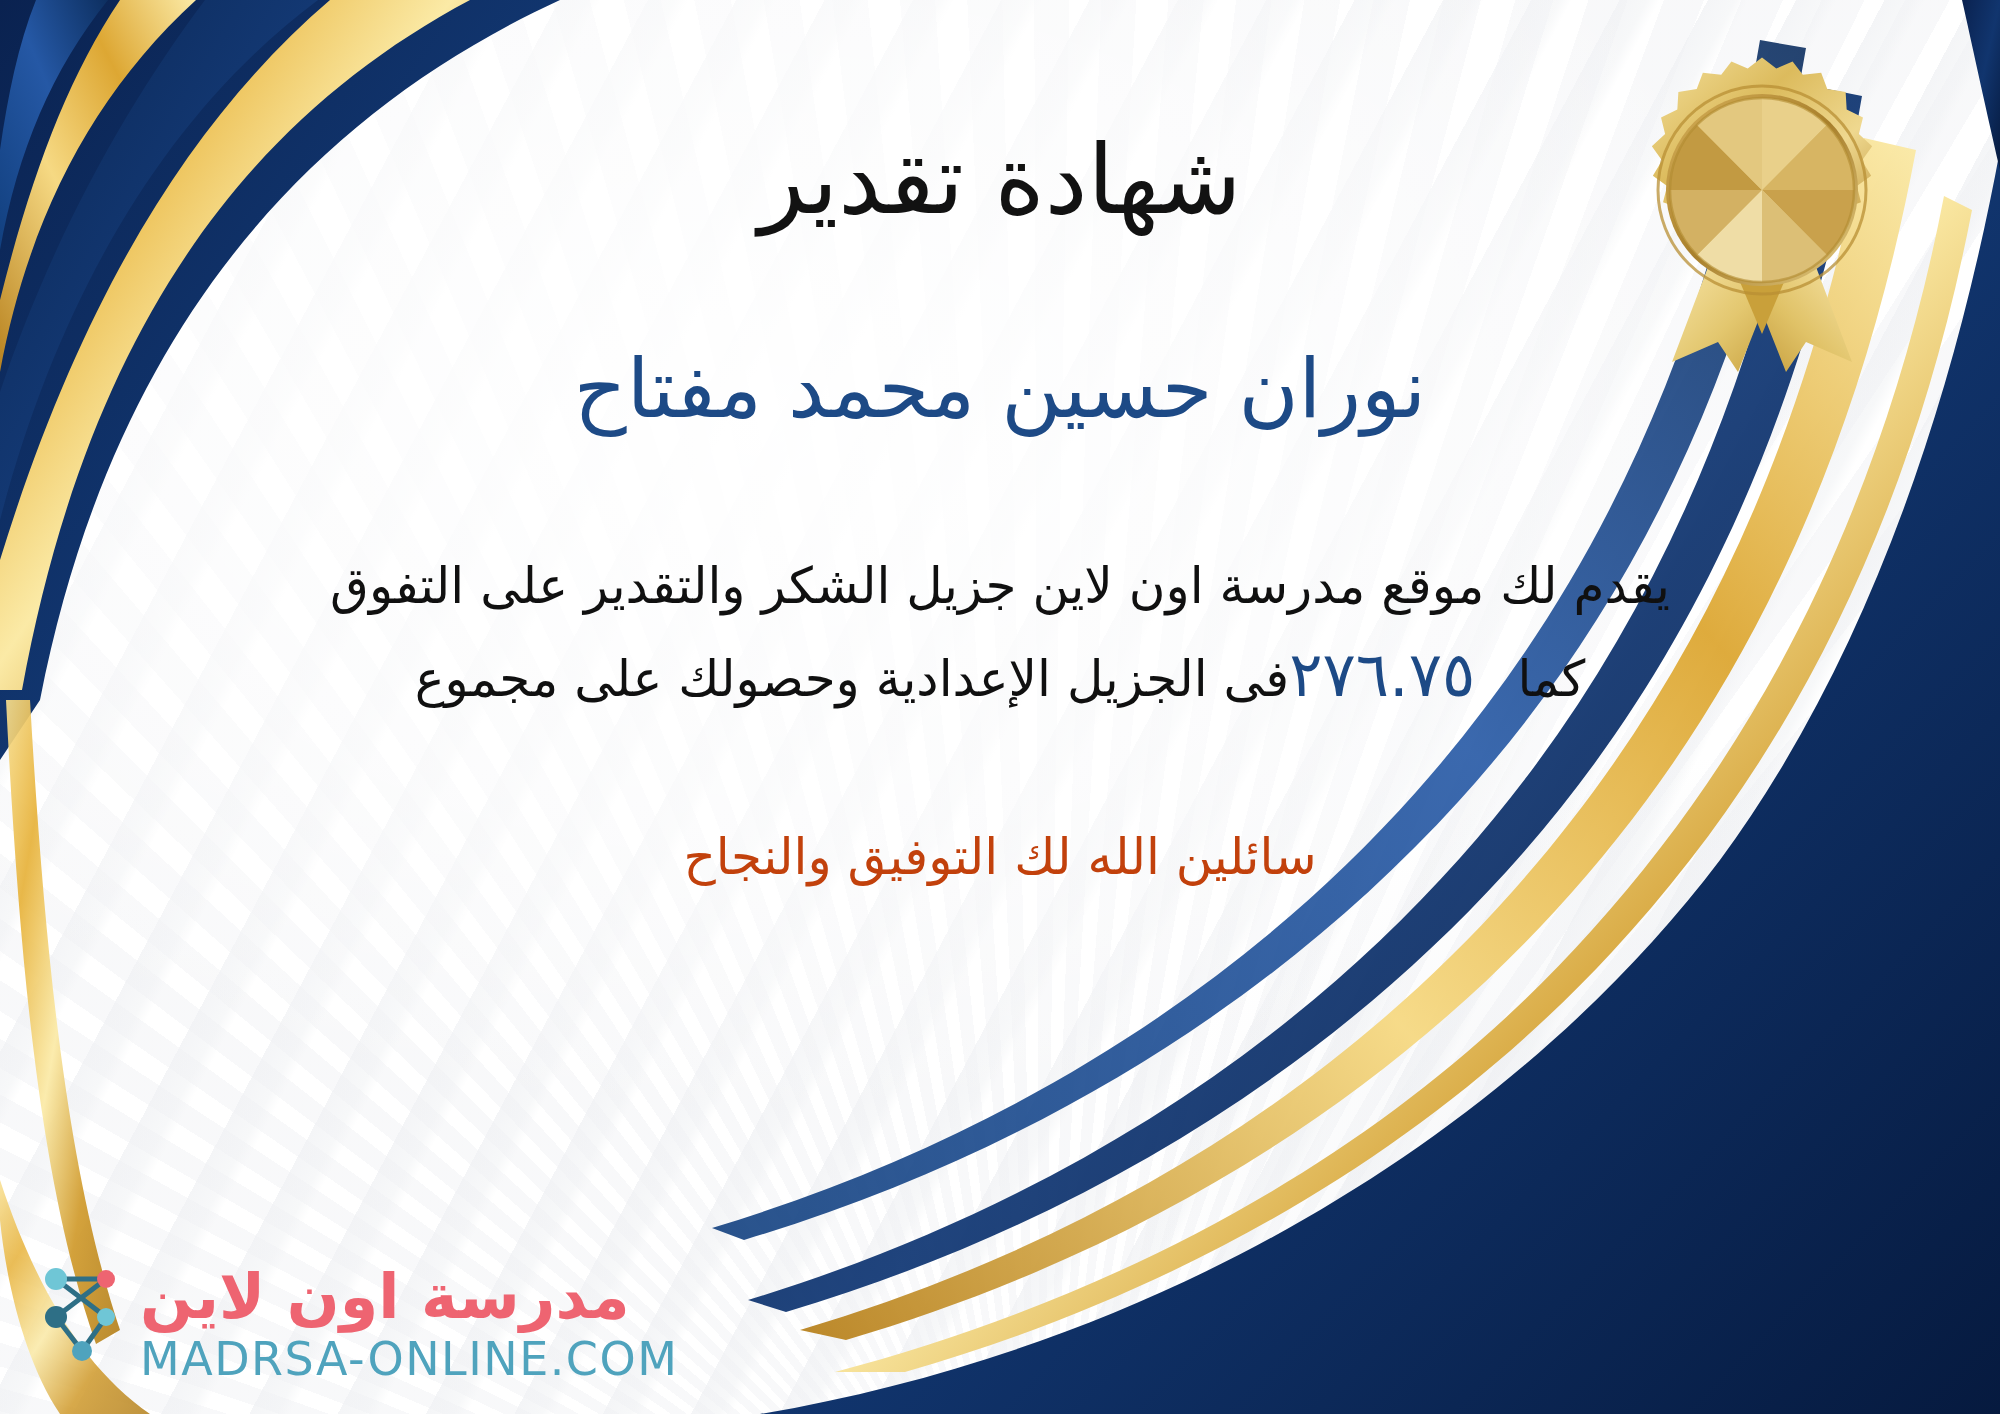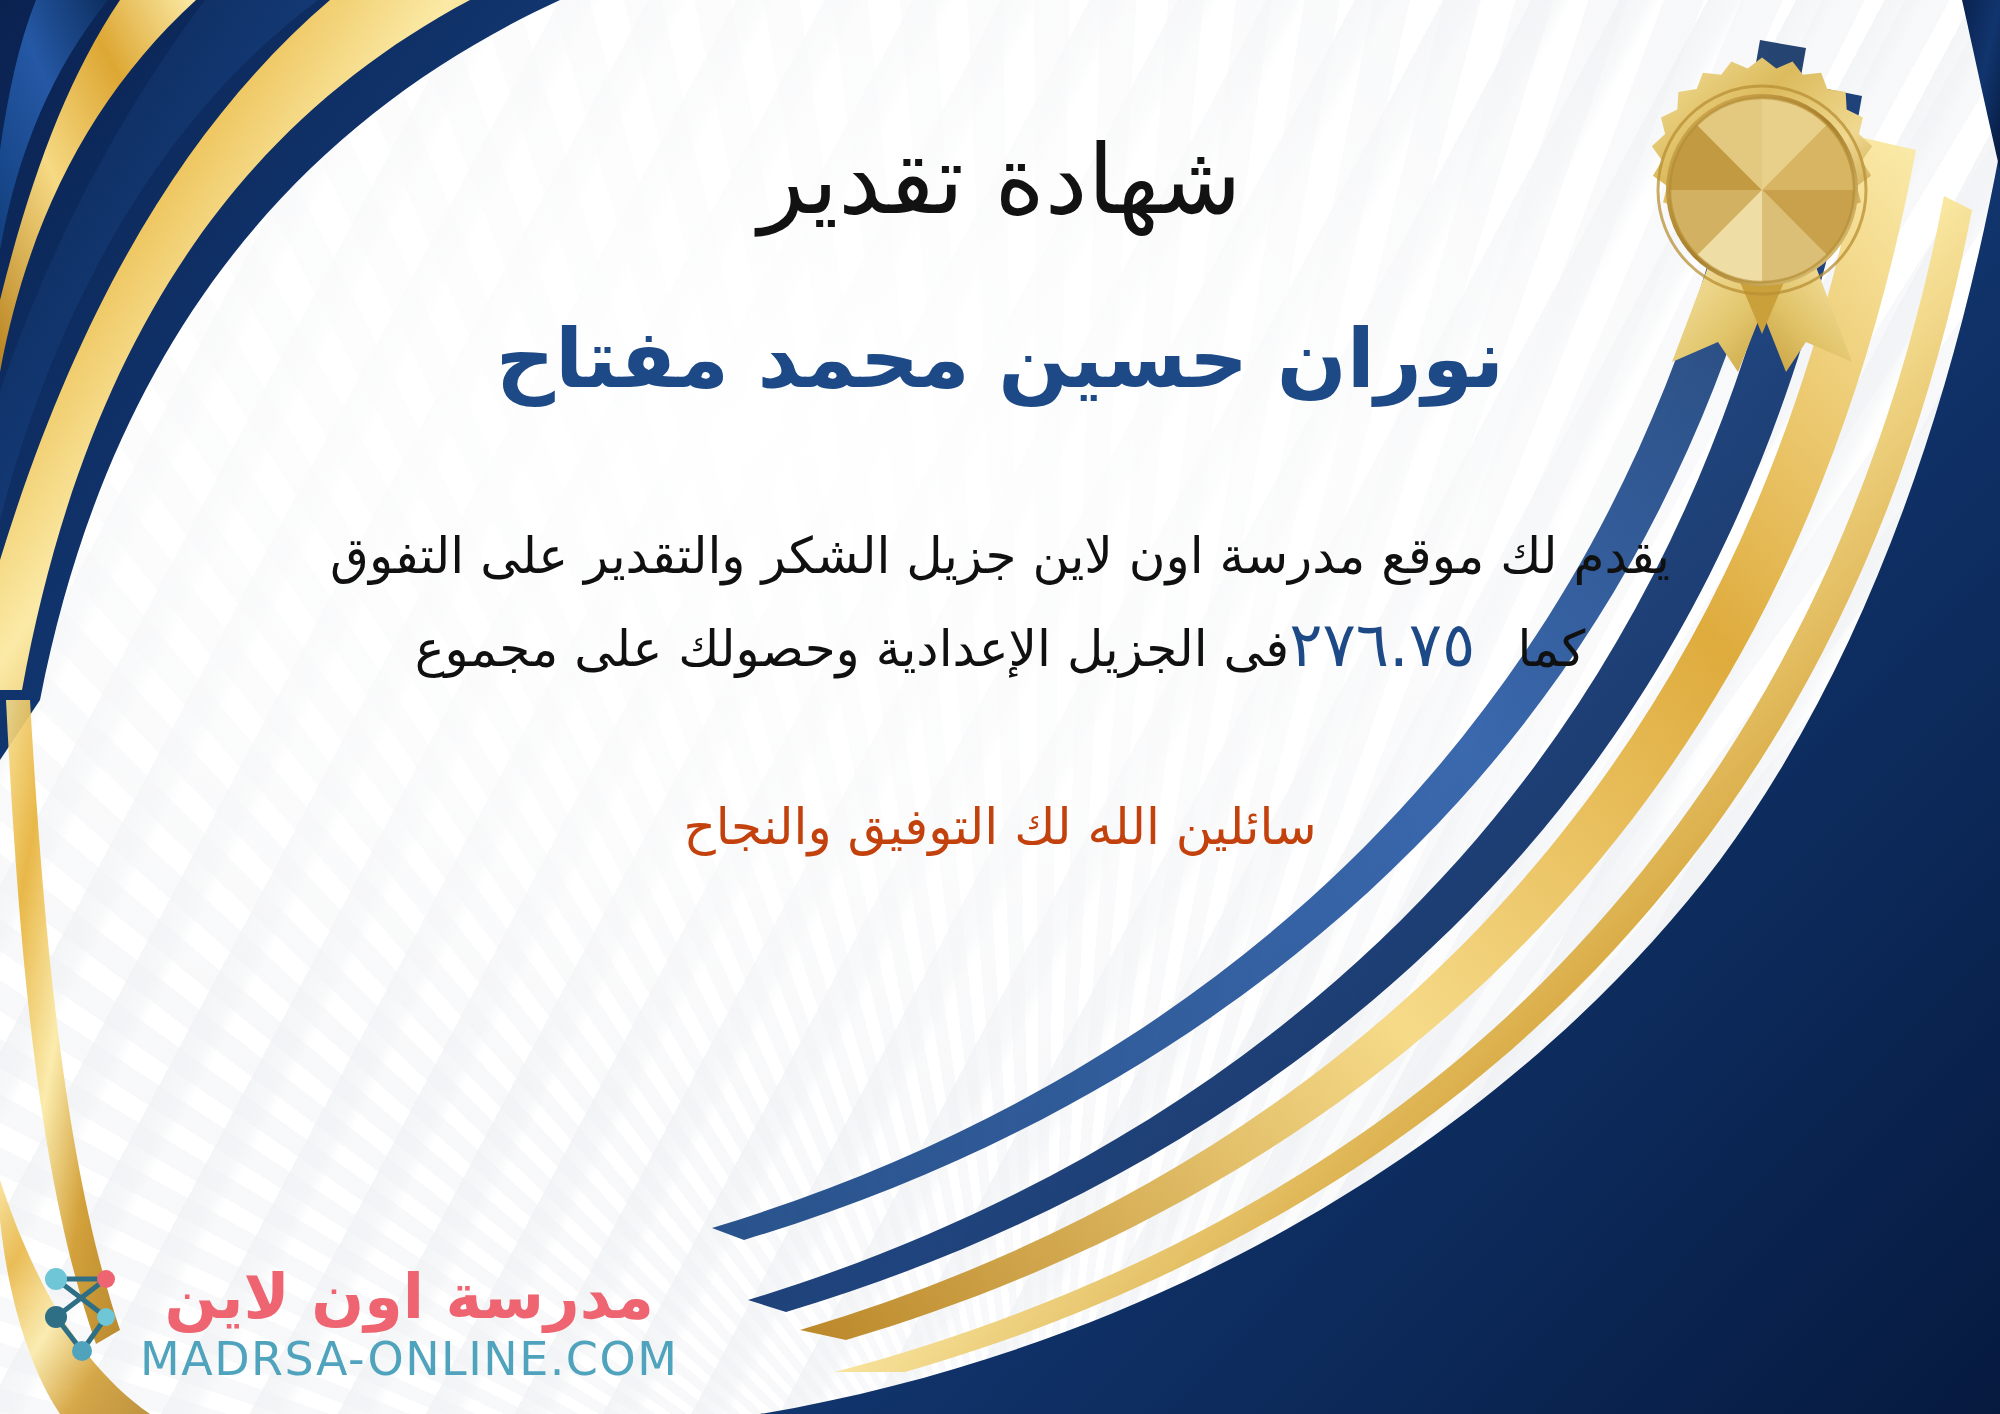--- a/index.html
+++ b/index.html
@@ -89,23 +89,23 @@
     margin-top: 130px;
     font-size: 96px;
     font-weight: 400;
     color: #121212;
     letter-spacing: 1px;
     line-height: 1.05;
     text-shadow: 0 1px 0 rgba(255,255,255,.6);
   }
 
   .recipient-name {
-    margin-top: 82px;
+    margin-top: 112px;
     font-size: 82px;
-    font-weight: 700;
+    font-weight: 400;
     color: #1d4a86;
     line-height: 1.12;
     letter-spacing: 0px;
   }
 
   .body-block {
     margin-top: 112px;
     width: 1840px;
     font-size: 50px;
     font-weight: 400;
@@ -140,21 +140,21 @@
     left: 34px;
     bottom: 32px;
     display: flex;
     align-items: center;
     direction: rtl;
     gap: 10px;
   }
   .brand-text {
     display: flex;
     flex-direction: column;
-    align-items: center;
+    align-items: flex-end;
     line-height: 1;
     margin-top: 20px;
   }
   .brand-ar {
     font-size: 62px;
     font-weight: 700;
     color: #ee6471;
     letter-spacing: 0px;
     direction: rtl;
   }

